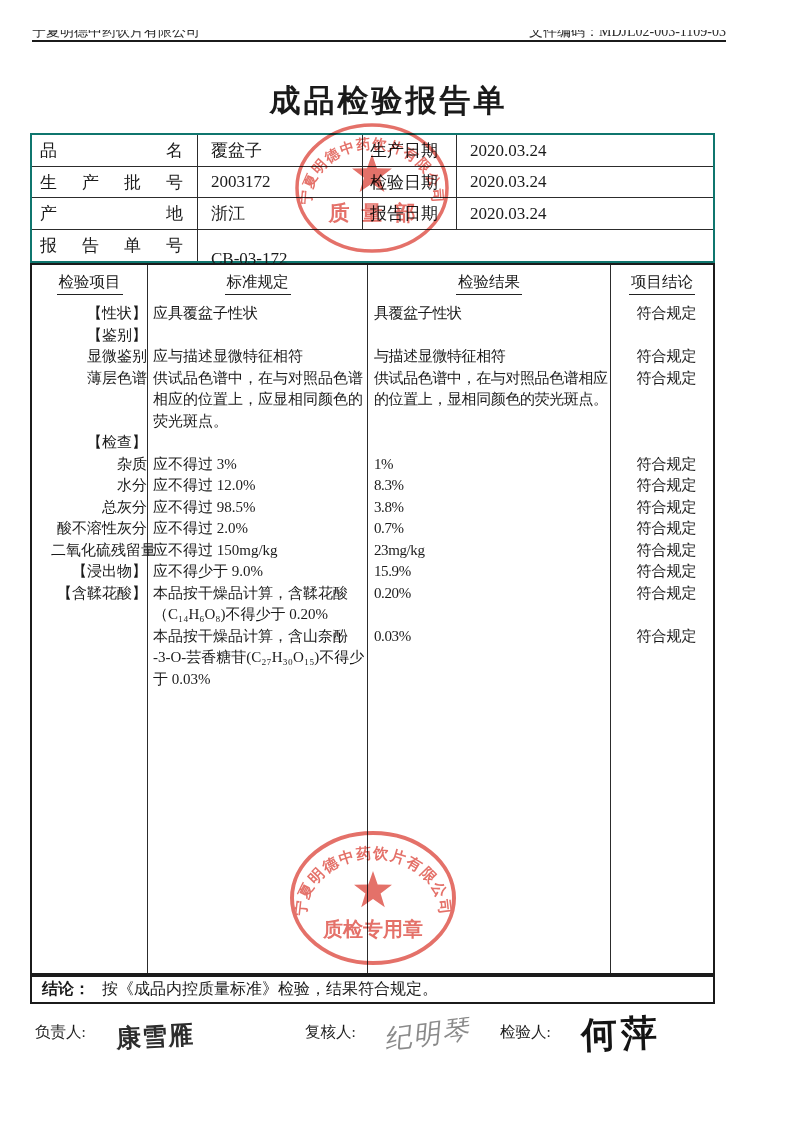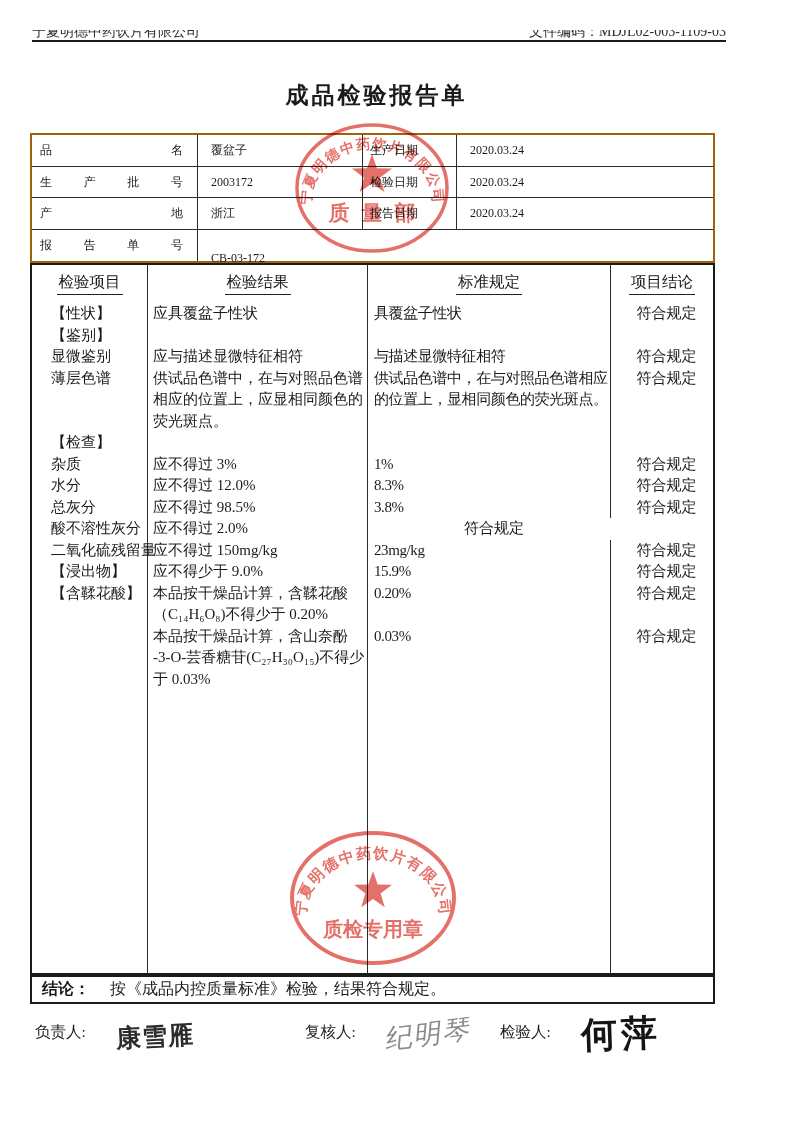--- a/index.html
+++ b/index.html
@@ -10,28 +10,28 @@
 
   
   .doc-header { position:absolute; top:30px; left:32px; width:694px; height:10px;
                 overflow:hidden; display:flex; justify-content:space-between; }
   .doc-header span { display:block; margin-top:-6px; font-size:14px; line-height:15px;
                      color:#2a2a2a; white-space:nowrap; }
   .head-rule { position:absolute; top:40px; left:32px; width:694px; height:0;
                border-top:2px solid #1b1b1b; }
 
   
-  .title { position:absolute; top:80px; left:34px; width:685px; text-align:center;
-           font-size:23px; font-weight:bold; letter-spacing:3px; }
+  .title { position:absolute; top:80px; left:46px; width:685px; text-align:center;
+           font-size:31px; font-weight:bold; letter-spacing:3px; }
 
   
   .info-table { position:absolute; top:133px; left:30px; width:685px; height:130px;
-                border:2px solid #a16207; display:grid;
+                border:2px solid #0f766e; display:grid;
                 grid-template-columns:166px 165px 94px 256px;
-                grid-template-rows:32px 31px 32px 31px; font-size:12px; }
+                grid-template-rows:32px 31px 32px 31px; font-size:17px; }
   .info-table > div { border-right:1px solid #2c2c2c; border-bottom:1px solid #2c2c2c;
                       display:flex; align-items:center; white-space:nowrap; overflow:visible; }
   .info-table > div.lastcol { border-right:none; }
   .info-table > div.lastrow { border-bottom:none; }
   .it-label { padding:0 14px 0 8px; }
   .it-label span { width:100%; text-align:justify; text-align-last:justify; }
   .it-value { padding-left:13px; font-family:"Liberation Serif","DejaVu Serif",serif; }
   .it-label2 { padding-left:7px; }
   .it-span3 { grid-column:2 / 5;margin-top:26px; }
 
@@ -46,31 +46,31 @@
   .mt-header > div:last-child { border-right:none; }
   .mt-header span { border-bottom:1px solid #222; padding:0 2px 1px; font-size:15.5px; }
   .mt-gap { display:grid; grid-template-columns:116px 220px 243px 102px; height:8px; flex:0 0 auto; }
   .mt-gap > div, .mt-filler > div { border-right:1px solid #2c2c2c; }
   .mt-gap > div:last-child, .mt-filler > div:last-child { border-right:none; }
   .mt-body { flex:0 0 auto; }
   .mt-row { display:grid; grid-template-columns:116px 220px 243px 102px;
             height:21.5px; line-height:21.5px; }
   .mt-row > div { border-right:1px solid #2c2c2c; white-space:nowrap; overflow:visible; }
   .mt-row > div:last-child { border-right:none;text-align:center; }
-  .mt-row .c1 { padding-left:19px; }
+  .mt-row .c1 { padding-left:19px;text-align:right; }
   .mt-row .c2 { padding-left:5px; }
   .mt-row .c3 { padding-left:6px; letter-spacing:-0.4px; }
   .mt-row .c4 { padding-left:9px; }
   .mt-filler { flex:1 1 auto; display:grid; grid-template-columns:116px 220px 243px 102px; }
 
   
   .conclusion { position:absolute; top:975px; left:30px; width:685px; height:29px;
                 border:2px solid #1b1b1b; display:flex; align-items:center;
                 padding-left:10px; font-size:16px; }
-  .conclusion .c-label { font-weight:bold; margin-right:20px; }
+  .conclusion .c-label { font-weight:bold; margin-right:12px; }
 
   
   .signatures { position:absolute; top:1012px; left:30px; width:685px; height:60px; }
   .sig-group { position:absolute; top:0; display:flex; align-items:flex-start;gap:20px; }
   .sig-label { font-size:15.5px; padding-top:10px; }
   .sig-name  { display:inline-block; margin-left:10px; }
   .sig-1 { left:5px; }
   .sig-1 .sig-name { font-size:25px; color:#2d2d2d; transform:rotate(-3deg); margin-top:8px;
                      font-weight:bold; letter-spacing:1px; }
   .sig-2 { left:235px;margin-left:40px; }
@@ -126,24 +126,24 @@
       </div>
     <div class="it-value it-span3 lastcol lastrow">CB-03-172</div>
   </div>
 
   <div class="main-table">
     <div class="mt-header">
       <div>
           <span>检验项目</span>
         </div>
       <div>
+          <span>标准规定</span>
+        </div>
+      <div>
           <span>检验结果</span>
-        </div>
-      <div>
-          <span>标准规定</span>
         </div>
       <div>
           <span>项目结论</span>
         </div>
     </div>
     <div class="mt-gap">
         <div></div>
         <div></div>
         <div></div>
         <div></div>
@@ -216,20 +216,21 @@
         <div class="mt-row">
           <div class="c1">总灰分</div>
           <div class="c2">应不得过 98.5%</div>
           <div class="c3">3.8%</div>
           <div class="c4">符合规定</div>
         </div>
 
         <div class="mt-row">
           <div class="c1">酸不溶性灰分</div>
           <div class="c2">应不得过 2.0%</div>
+          <div class="c3">0.7%</div>
           <div class="c4">符合规定</div>
         </div>
 
         <div class="mt-row">
           <div class="c1">二氧化硫残留量</div>
           <div class="c2">应不得过 150mg/kg</div>
           <div class="c3">23mg/kg</div>
           <div class="c4">符合规定</div>
         </div>
 

